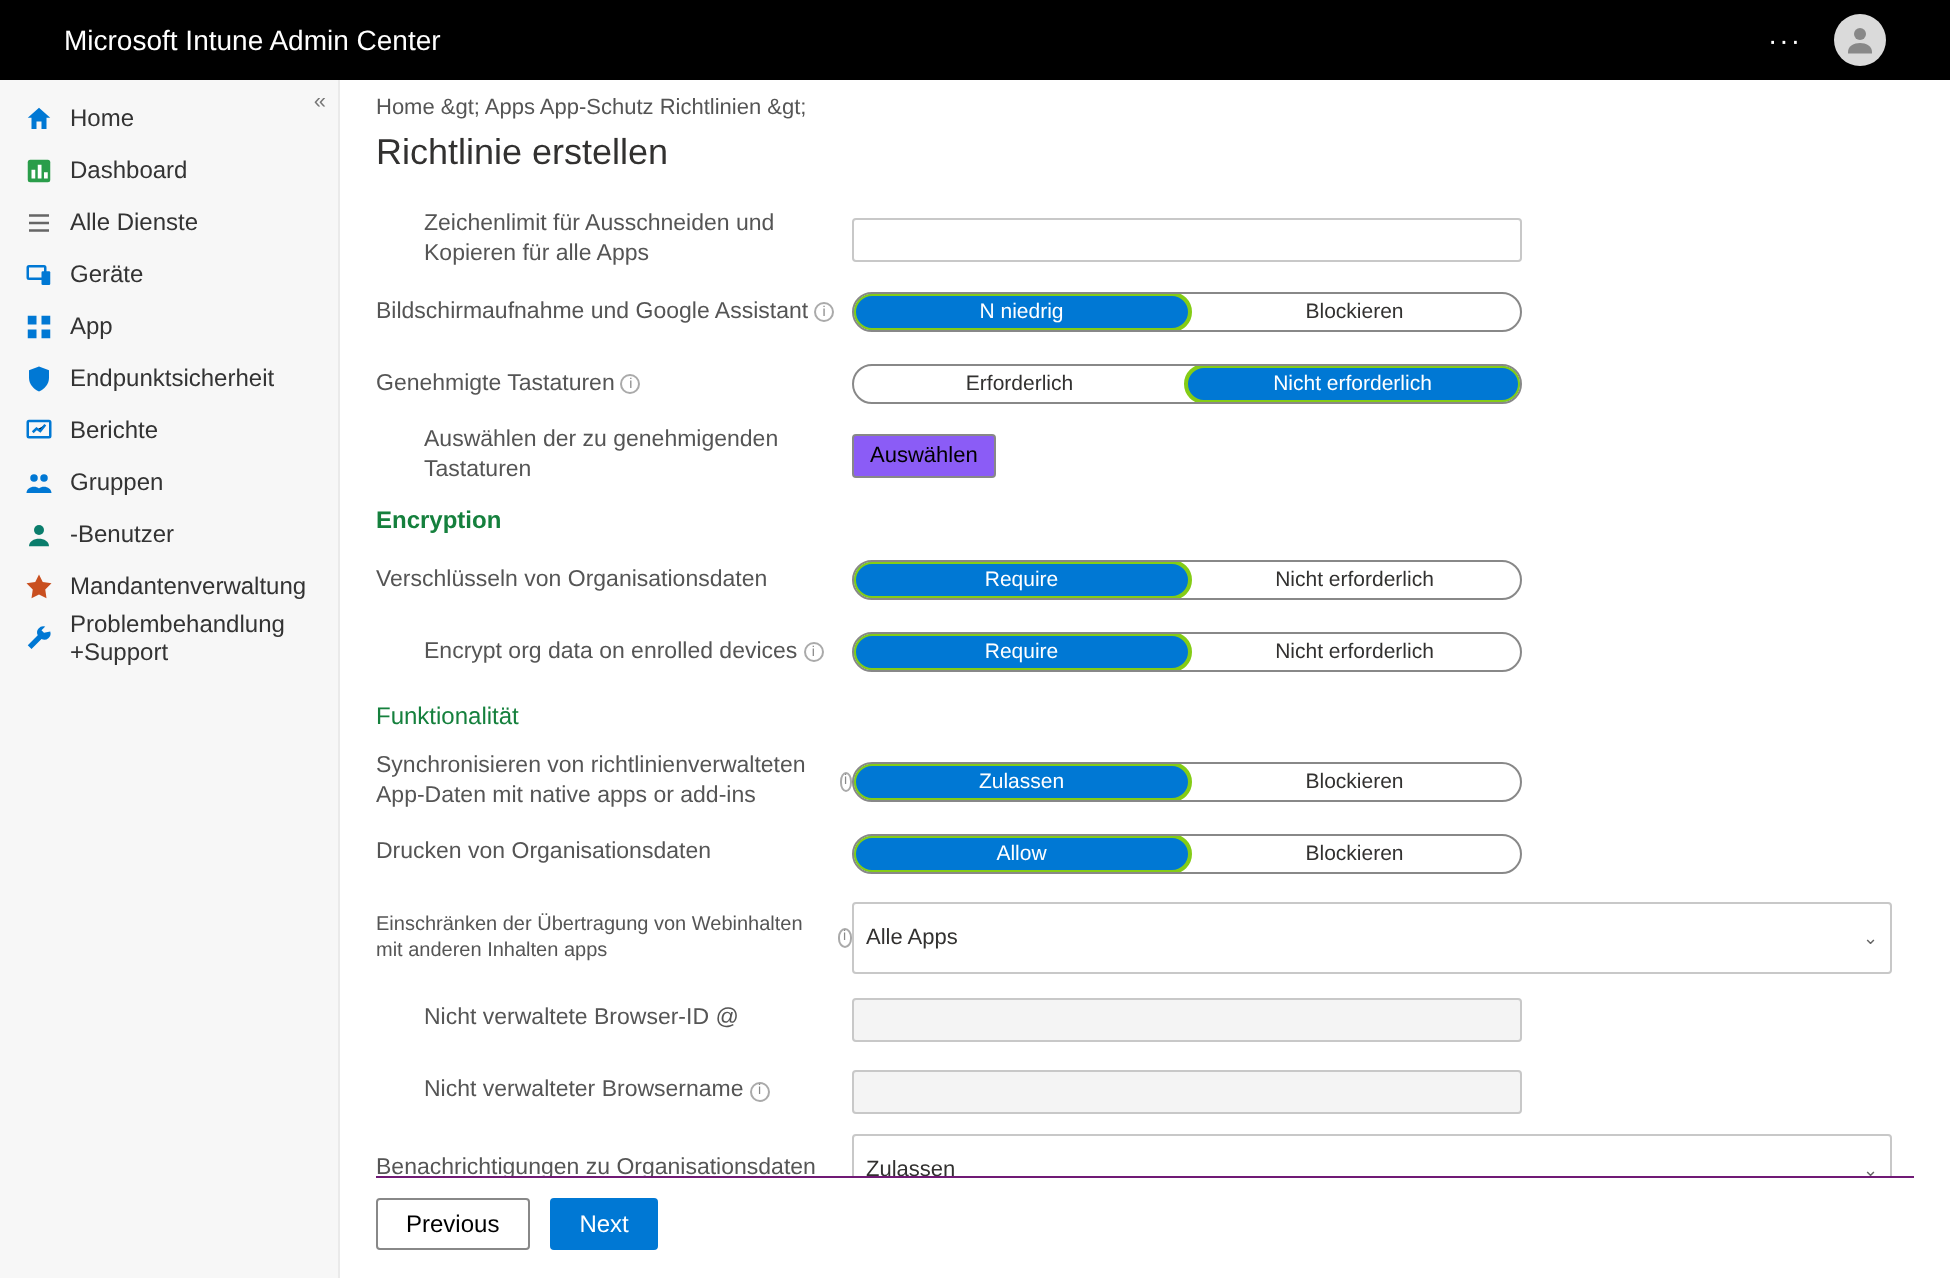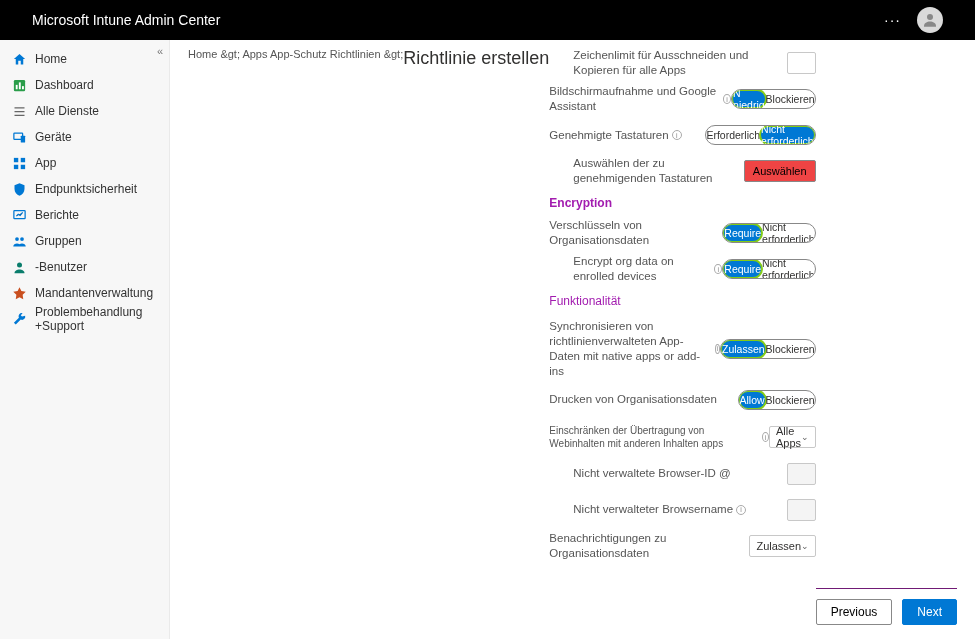--- a/index.html
+++ b/index.html
@@ -53,21 +53,21 @@
     cursor: pointer;
     gap: 8px;
   }
   .nav-icon { width: 15px; height: 15px; display: flex; align-items: center; justify-content: center; }
 
   .main {
     flex: 1;
     padding: 8px 18px 0 18px;
     overflow: hidden;
     display: flex;
-    flex-direction: row;
+    flex-direction: column;
   }
 
   .breadcrumb { font-size: 11px; color: #555; margin-bottom: 6px; }
   .page-title { font-size: 18px; font-weight: 400; margin: 0 0 18px 0; }
 
   .form-area { flex: 1; overflow: hidden; padding-left: 0; }
 
   .row { display: flex; align-items: center; min-height: 30px; margin-bottom: 6px; }
   .row-tall { align-items: center; padding-top: 3px; }
   .label {
@@ -87,21 +87,21 @@
     height: 22px;
     border: 1px solid #c8c8c8;
     border-radius: 2px;
     padding: 0 6px;
     font-size: 11px;
     background: #fff;
   }
 
   .select-box {
     width: 100%;
-    height: 22px;
+    height: 36px;
     border: 1px solid #c8c8c8;
     border-radius: 2px;
     padding: 0 6px;
     font-size: 11px;
     background: #fff;
     display: flex;
     align-items: center;
     justify-content: space-between;
     cursor: pointer;
   }
@@ -126,28 +126,28 @@
     background: #0078d4;
     color: #fff;
     border-radius: 10px;
     margin: -1px;
     border: 2px solid #84cc16;
   }
 
   .btn-small {
     height: 22px;
     border: 1px solid #888;
-    background: #ef4444;
+    background: #8b5cf6;
     font-size: 11px;
     padding: 0 8px;
     cursor: pointer;
     border-radius: 2px;
   }
 
-  .section-heading { font-weight: 600; font-size: 12px; margin: 10px 0 8px 0; color: #a21caf; }
+  .section-heading { font-weight: 600; font-size: 12px; margin: 10px 0 8px 0; color: #15803d; }
 
   .info-icon {
     width: 10px; height: 10px; border: 1px solid #aaa; border-radius: 50%;
     display: inline-flex; align-items: center; justify-content: center;
     font-size: 7px; color: #888; line-height: 1;
   }
 
   .footer {
     border-top: 1px solid #701a75;
     padding: 10px 0 14px 0;

